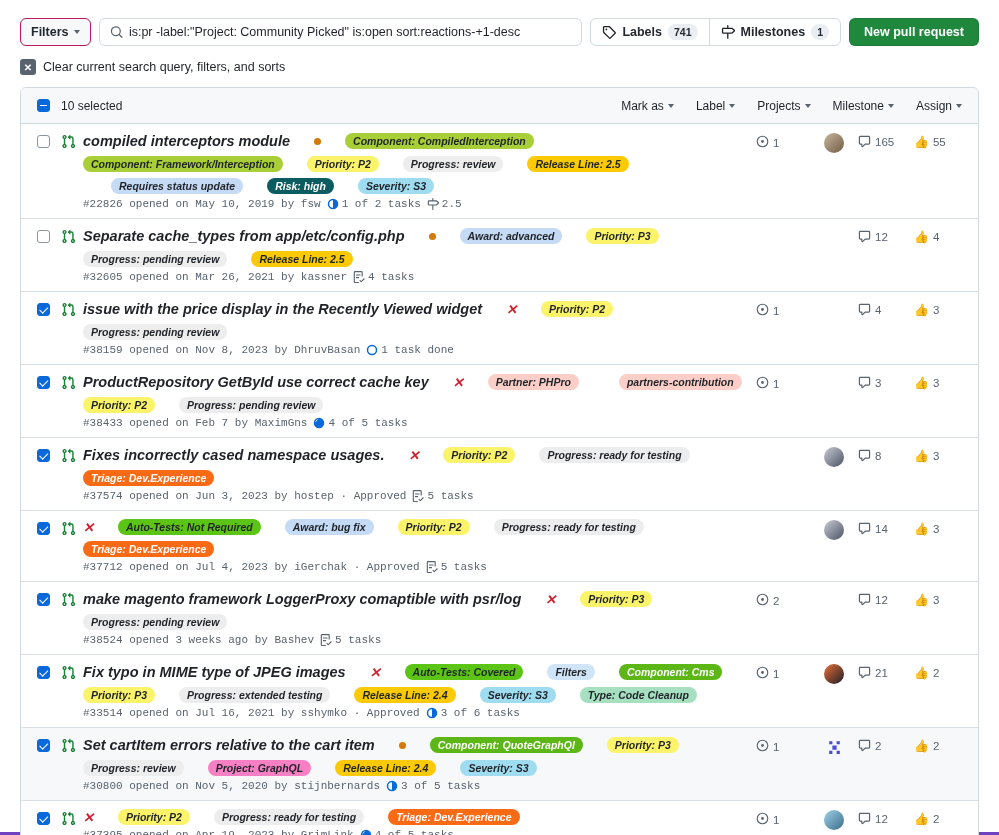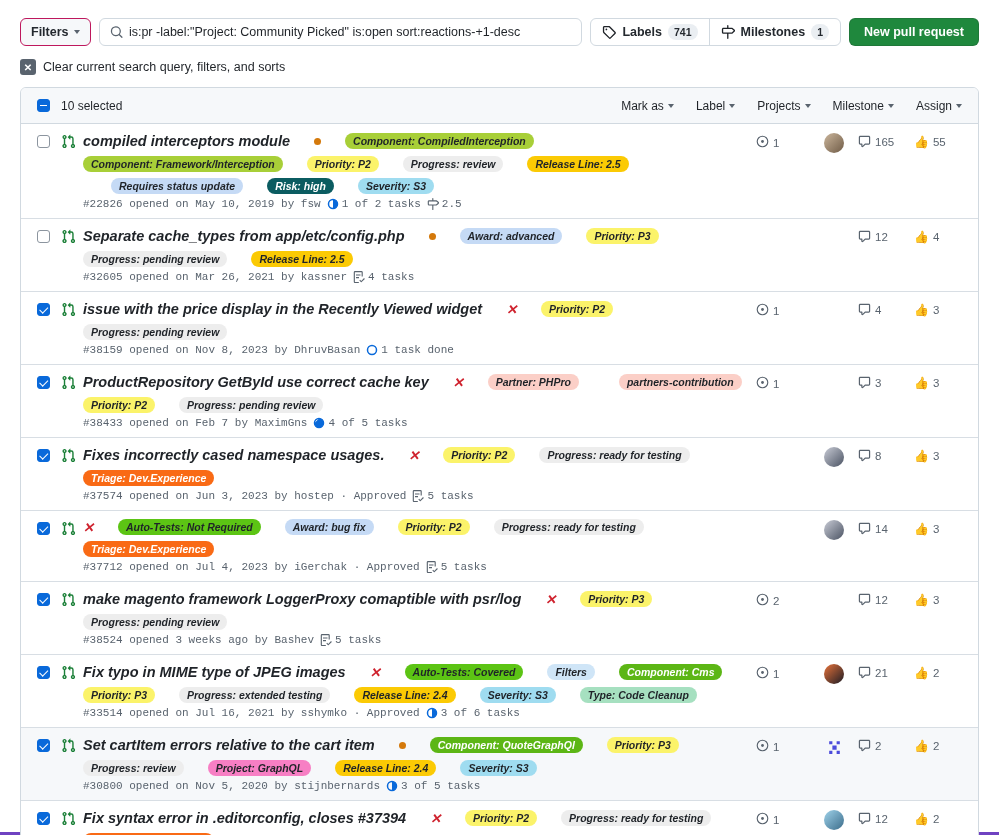--- a/index.html
+++ b/index.html
@@ -612,21 +612,20 @@
             <span>2</span>
           </div>
         </div>
         <div class="row">
           <span class="row-check on"></span>
           <span class="pr-icon"><svg width="15" height="15" viewBox="0 0 16 16">
               <path fill="#1a7f37" d="M1.5 3.25a2.25 2.25 0 113 2.122v5.256a2.251 2.251 0 11-1.5 0V5.372A2.25 2.25 0 011.5 3.25m5.677-.177L9.573.677A.25.25 0 0110 .854V2.5h1A2.5 2.5 0 0113.5 5v5.628a2.251 2.251 0 11-1.5 0V5a1 1 0 00-1-1h-1v1.646a.25.25 0 01-.427.177L7.177 3.427a.25.25 0 010-.354M3.75 2.5a.75.75 0 100 1.5.75.75 0 000-1.5m0 9.5a.75.75 0 100 1.5.75.75 0 000-1.5m8.25.75a.75.75 0 101.5 0 .75.75 0 00-1.5 0"></path>
             </svg></span>
           <div class="row-main">
             <div class="title-line">
-              <span class="pr-title">Fix syntax error in .editorconfig, closes #37394</span>
               <span class="x-red">✕</span>
               <span class="label" style="background:#fbf36a;color:#1f2328;">Priority: P2</span>
               <span class="label" style="background:#ededed;color:#1f2328;">Progress: ready for testing</span>
               <span class="label" style="background:#f96a15;color:#ffffff;">Triage: Dev.Experience</span>
             </div>
             <div class="meta">
               <span>#37395 opened on Apr 19, 2023 by GrimLink</span>
               <span class="meta-icon">
                 <svg width="12" height="12" viewBox="0 0 16 16">
                   <circle cx="8" cy="8" r="6" fill="none" stroke="#0969da" stroke-width="2"></circle>

